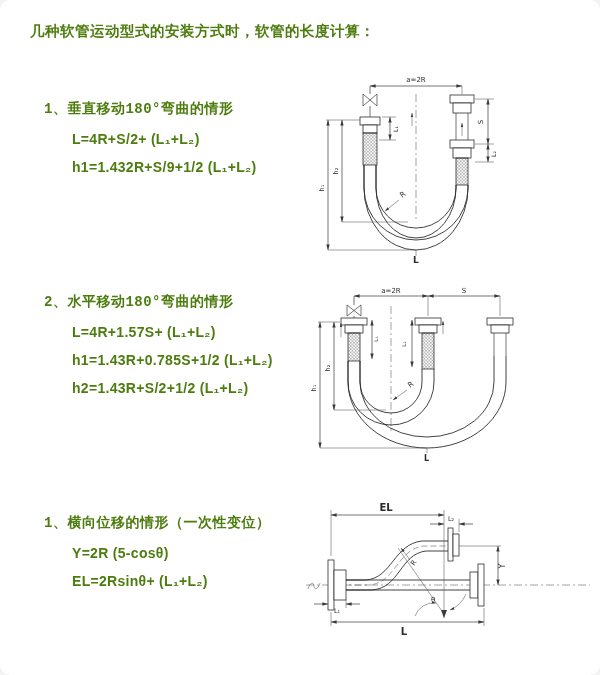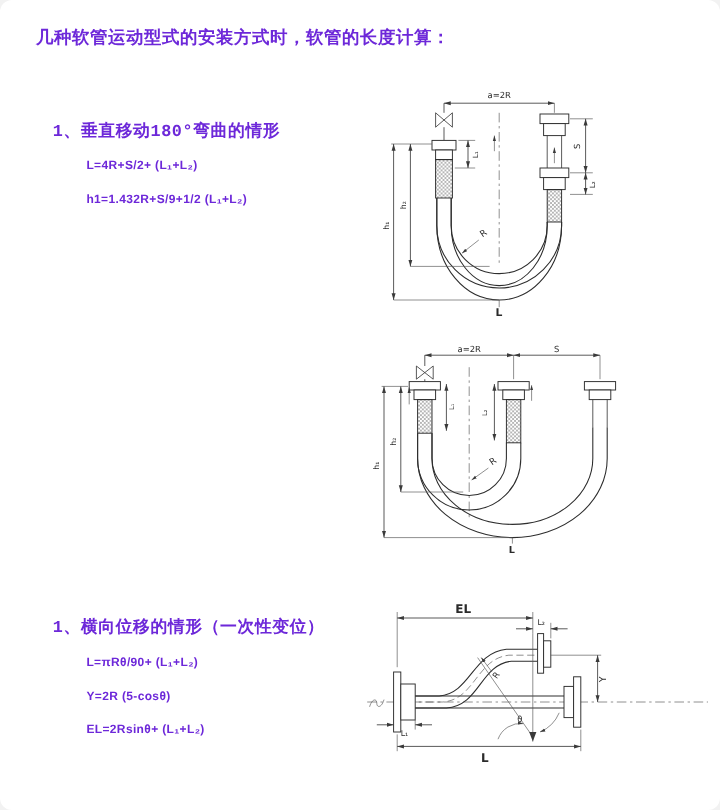--- a/index.html
+++ b/index.html
@@ -1,29 +1,29 @@
 <!DOCTYPE html>
 <html><head>
 <meta charset="utf-8">
 <style>
   html,body{margin:0;padding:0;background:#f2f2f2;}
   #page{
     position:relative;width:600px;height:675px;background:#ffffff;
-    font-family:"Liberation Sans","DejaVu Sans",sans-serif;color:#6d28d9;
+    font-family:"Liberation Sans","DejaVu Sans",sans-serif;color:#4d7c0f;
     overflow:hidden;
     border-radius:10px;
   }
   .doc-title{
     position:absolute;left:30px;top:22px;
     font-size:14.5px;font-weight:700;letter-spacing:0.5px;white-space:nowrap;
   }
   .section{position:absolute;width:300px;}
   .sec-heading{font-size:14px;font-weight:700;letter-spacing:0.5px;white-space:nowrap;font-family:Liberation Mono, monospace;}
   .formulas{margin-top:7px;margin-left:28px;}
-  .formula{font-size:10px;font-weight:600;line-height:28px;white-space:nowrap;letter-spacing:0.3px;}
+  .formula{font-size:14px;font-weight:600;line-height:28px;white-space:nowrap;letter-spacing:0.3px;}
   .dia{position:absolute;}
   svg{display:block;}
   svg text{font-family:"DejaVu Sans","Liberation Sans",sans-serif;fill:#2b2b2b;}
   .ln{stroke:#3a3a3a;stroke-width:0.7;fill:none;}
   .thin{stroke:#555;stroke-width:0.55;fill:none;}
   .hose{stroke:#2e2e2e;stroke-width:0.9;fill:none;}
   .fit{stroke:#2e2e2e;stroke-width:0.8;fill:#ffffff;}
   .dash{stroke:#666;stroke-width:0.6;fill:none;stroke-dasharray:8 3 2 3;}
 </style>
 </head>
@@ -131,20 +131,28 @@
         <text x="90" y="128" font-size="7.5" transform="rotate(-35 90 128)">R</text>
       </g>
 
       <g>
         <line class="thin" x1="104" y1="180" x2="104" y2="186"></line>
         <text x="101" y="193" font-size="9" font-weight="bold">L</text>
       </g>
     </svg>
   </div>
 
+  <div class="section" style="left:44px;top:293px;">
+    <div class="sec-heading">2、水平移动180°弯曲的情形</div>
+    <div class="formulas">
+      <div class="formula">L=4R+1.57S+ (L₁+L₂)</div>
+      <div class="formula">h1=1.43R+0.785S+1/2 (L₁+L₂)</div>
+      <div class="formula">h2=1.43R+S/2+1/2 (L₁+L₂)</div>
+    </div>
+  </div>
 
   <div class="dia" style="left:306px;top:282px;">
     <svg width="292" height="182" viewBox="0 0 292 182">
       <defs>
         <marker id="arr2" markerWidth="9" markerHeight="8" refX="8" refY="3" orient="auto-start-reverse">
           <path d="M0,0.6 L8,3 L0,5.4 Z" fill="#3a3a3a"></path>
         </marker>
         <pattern id="hat2" width="3.2" height="3.2" patternUnits="userSpaceOnUse">
           <path d="M0,0 L3.2,3.2 M3.2,0 L0,3.2" stroke="#6a6a6a" stroke-width="0.4"></path>
         </pattern>
@@ -227,21 +235,20 @@
       <g>
         <line class="thin" x1="121" y1="166" x2="121" y2="171"></line>
         <text x="118" y="179" font-size="8" font-weight="bold">L</text>
       </g>
     </svg>
   </div>
 
   <div class="section" style="left:44px;top:514px;">
     <div class="sec-heading">1、横向位移的情形（一次性变位）</div>
     <div class="formulas">
-      <div class="formula">L=πRθ/90+ (L₁+L₂)</div>
       <div class="formula">Y=2R (5-cosθ)</div>
       <div class="formula">EL=2Rsinθ+ (L₁+L₂)</div>
     </div>
   </div>
 
   <div class="dia" style="left:298px;top:498px;">
     <svg width="300" height="168" viewBox="0 0 300 168">
       <defs>
         <marker id="arr3" markerWidth="9" markerHeight="8" refX="8" refY="3" orient="auto-start-reverse">
           <path d="M0,0.6 L8,3 L0,5.4 Z" fill="#3a3a3a"></path>

